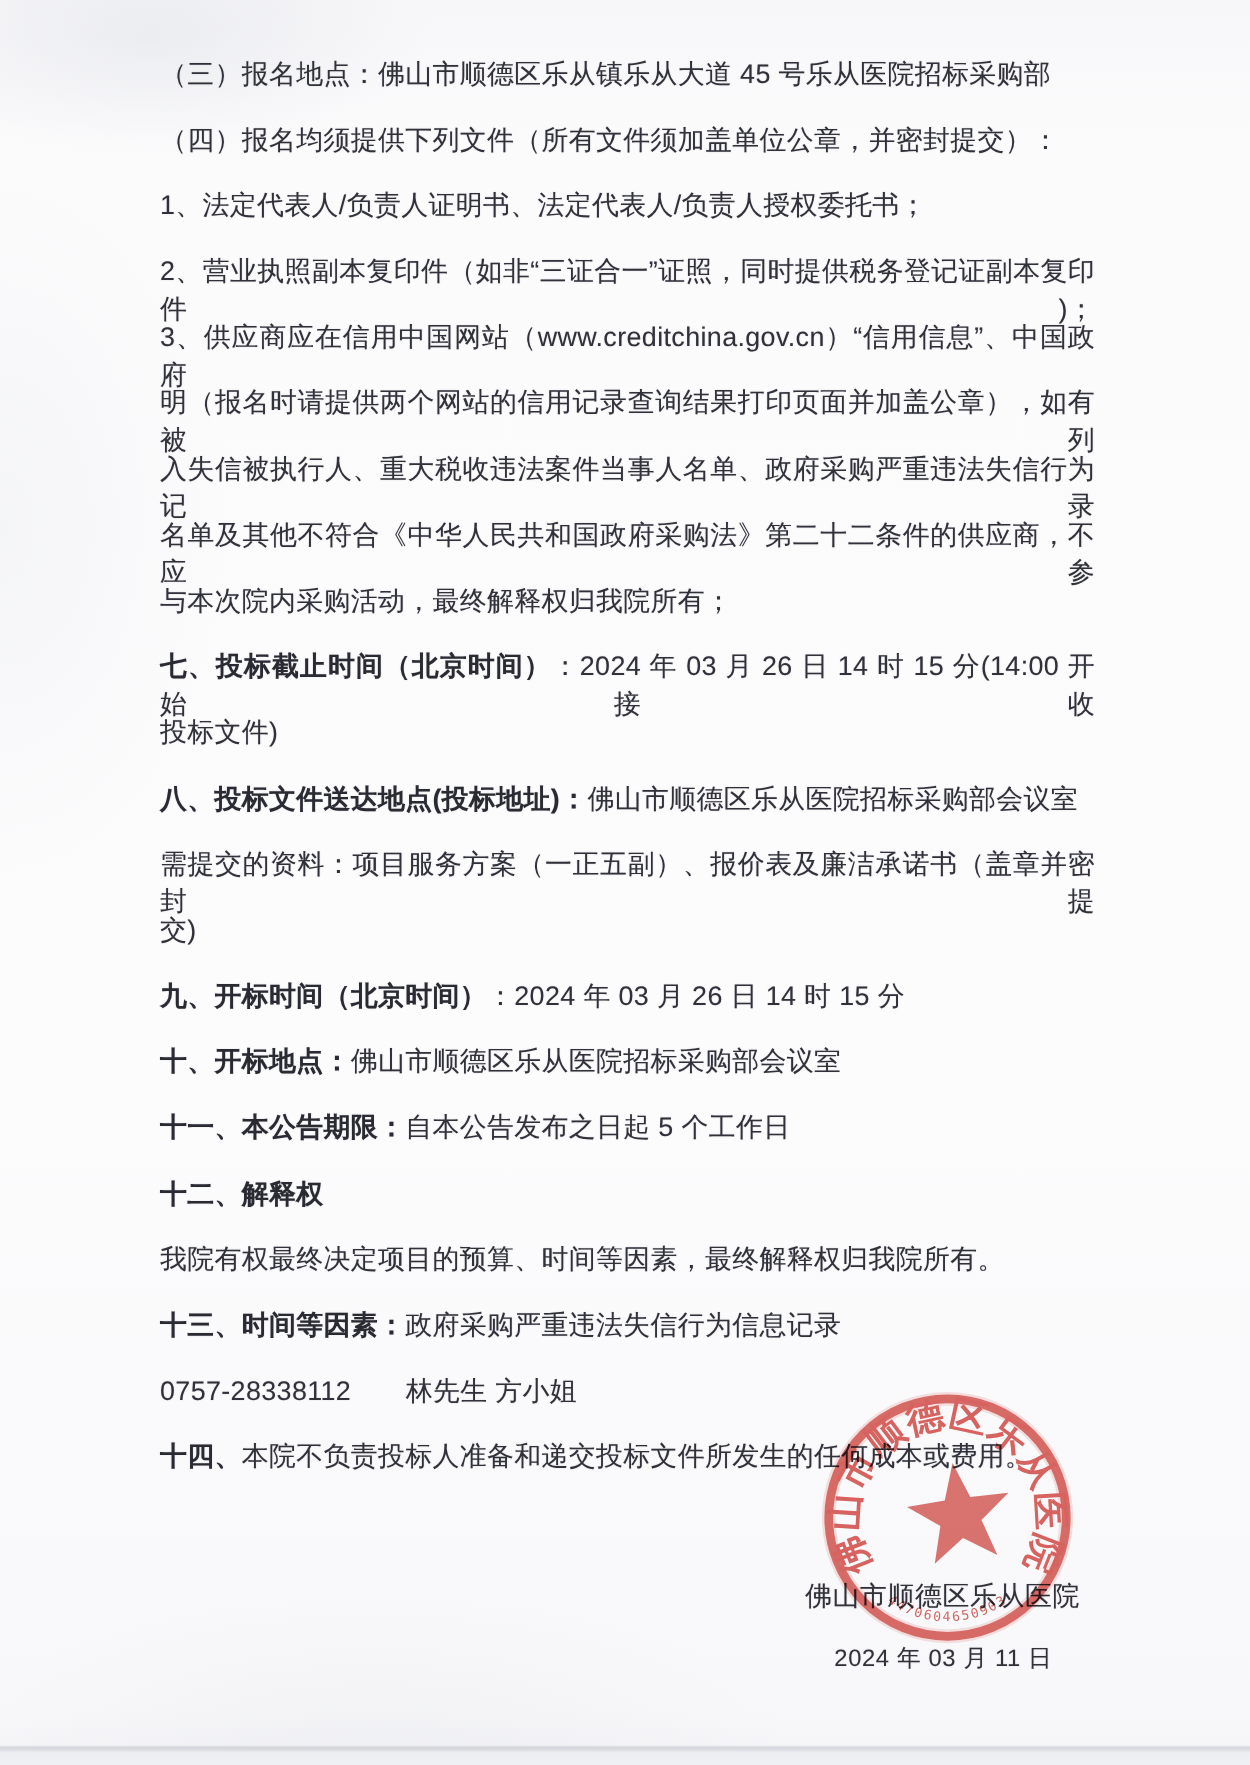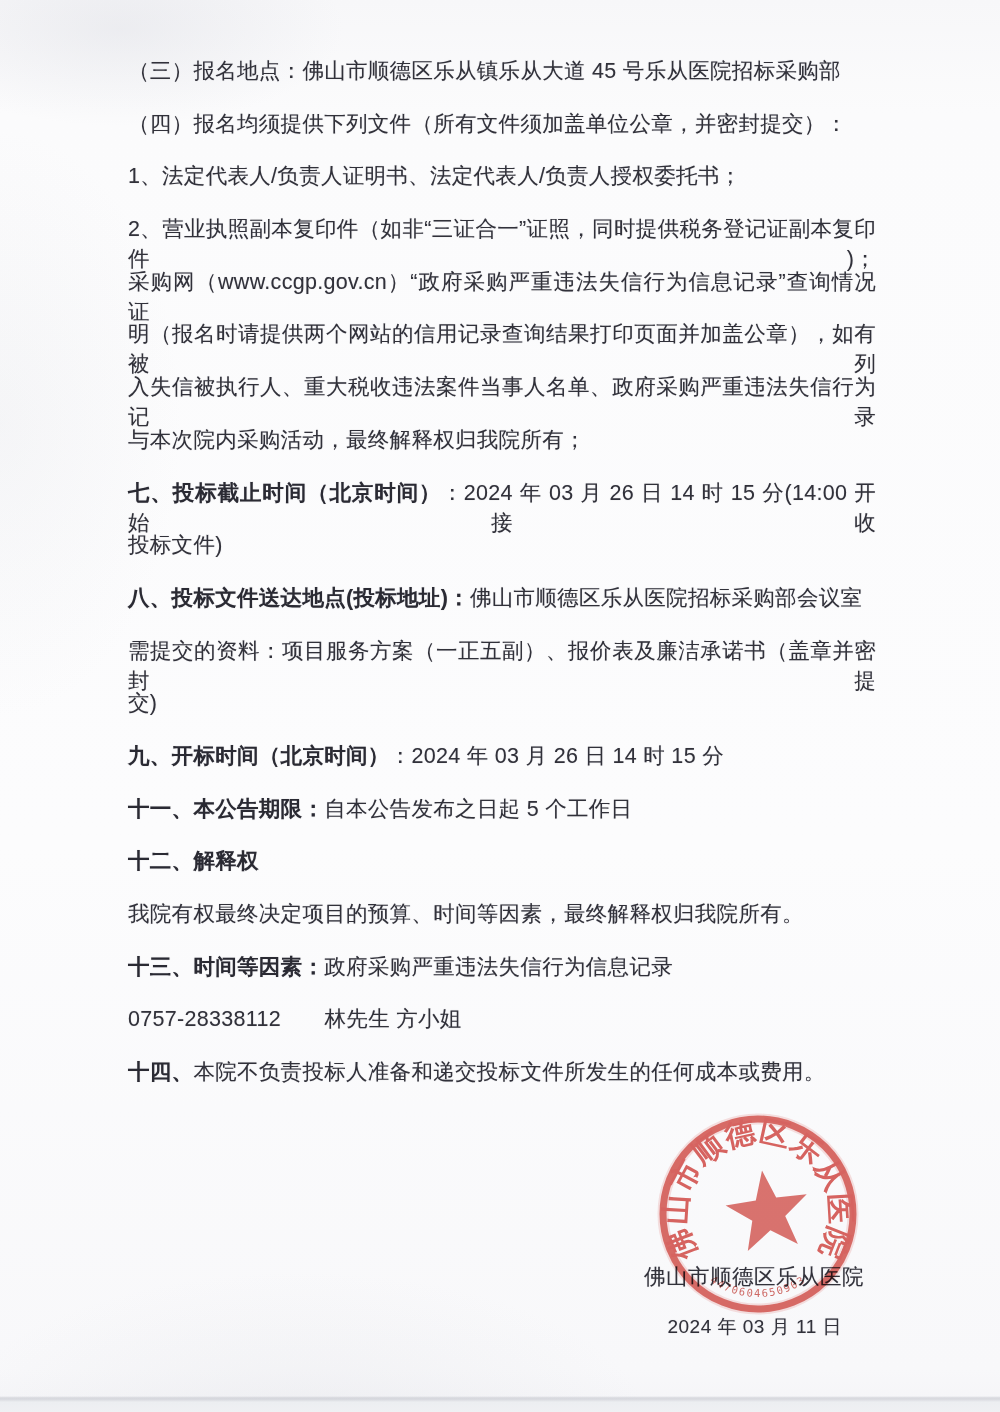--- a/index.html
+++ b/index.html
@@ -13,21 +13,21 @@
     position: relative;
     width: 1000px; height: 1412px;
     background:
       radial-gradient(ellipse 320px 140px at 12% 2%, rgba(208,210,218,0.30), rgba(208,210,218,0) 70%),
       radial-gradient(ellipse 260px 420px at 0% 30%, rgba(214,216,222,0.18), rgba(214,216,222,0) 70%),
       radial-gradient(ellipse 500px 220px at 30% 101%, rgba(212,214,220,0.22), rgba(212,214,220,0) 70%),
       linear-gradient(180deg, #f7f7f9 0%, #fbfbfc 8%, #fcfcfd 60%, #f8f8fa 97%, #f4f4f7 100%);
   }
   .content {
     position: absolute;
-    left: 128px; top: 56px; width: 748px;
+    left: 128px; top: 44px; width: 748px;
     color: #31313a;
     font-size: 21.5px;
     letter-spacing: 0.3px;
     text-shadow: 0 0 1px rgba(52,52,64,0.28);
   }
   .line {
     height: 52.7px;
     line-height: 30px;
     white-space: nowrap;
   }
@@ -83,30 +83,32 @@
 </head>
 <body>
 
 <div class="page">
 
   <div class="content" id="doc-lines">
       <div class="line"><span class="seg-reg">（三）报名地点：佛山市顺德区乐从镇乐从大道 45 号乐从医院招标采购部</span></div>
       <div class="line"><span class="seg-reg">（四）报名均须提供下列文件（所有文件须加盖单位公章，并密封提交）：</span></div>
       <div class="line"><span class="seg-reg">1、法定代表人/负责人证明书、法定代表人/负责人授权委托书；</span></div>
       <div class="line fill"><span class="seg-reg">2、营业执照副本复印件（如非“三证合一”证照，同时提供税务登记证副本复印件)；</span></div>
-      <div class="line fill"><span class="seg-reg">采购网（www.ccgp.gov.cn）“政府采购严重违法失信行为信息记录”查询情况证</span></div>
+      <div class="line fill"><span class="seg-reg">3、供应商应在信用中国网站（www.creditchina.gov.cn）“信用信息”、中国政府</span></div>
       <div class="line fill"><span class="seg-reg">明（报名时请提供两个网站的信用记录查询结果打印页面并加盖公章），如有被列</span></div>
       <div class="line fill"><span class="seg-reg">入失信被执行人、重大税收违法案件当事人名单、政府采购严重违法失信行为记录</span></div>
+      <div class="line fill"><span class="seg-reg">名单及其他不符合《中华人民共和国政府采购法》第二十二条件的供应商，不应参</span></div>
       <div class="line"><span class="seg-reg">与本次院内采购活动，最终解释权归我院所有；</span></div>
       <div class="line fill"><span class="seg-bold">七、投标截止时间（北京时间）</span><span class="seg-reg">：2024 年 03 月 26 日 14 时 15 分(14:00 开始接收</span></div>
       <div class="line"><span class="seg-reg">投标文件)</span></div>
       <div class="line"><span class="seg-bold">八、投标文件送达地点(投标地址)：</span><span class="seg-reg">佛山市顺德区乐从医院招标采购部会议室</span></div>
       <div class="line fill"><span class="seg-reg">需提交的资料：项目服务方案（一正五副）、报价表及廉洁承诺书（盖章并密封提</span></div>
       <div class="line"><span class="seg-reg">交)</span></div>
       <div class="line"><span class="seg-bold">九、开标时间（北京时间）</span><span class="seg-reg">：2024 年 03 月 26 日 14 时 15 分</span></div>
+      <div class="line"><span class="seg-bold">十、开标地点：</span><span class="seg-reg">佛山市顺德区乐从医院招标采购部会议室</span></div>
       <div class="line"><span class="seg-bold">十一、本公告期限：</span><span class="seg-reg">自本公告发布之日起 5 个工作日</span></div>
       <div class="line"><span class="seg-bold">十二、解释权</span><span class="seg-reg"></span></div>
       <div class="line"><span class="seg-reg">我院有权最终决定项目的预算、时间等因素，最终解释权归我院所有。</span></div>
       <div class="line"><span class="seg-bold">十三、时间等因素：</span><span class="seg-reg">政府采购严重违法失信行为信息记录</span></div>
       <div class="line"><span class="seg-reg">0757-28338112　　林先生 方小姐</span></div>
       <div class="line"><span class="seg-bold">十四、</span><span class="seg-reg">本院不负责投标人准备和递交投标文件所发生的任何成本或费用。</span></div>
     </div>
 
   <div class="signature-org">佛山市顺德区乐从医院</div>
   <div class="signature-date">2024 年 03 月 11 日</div>

